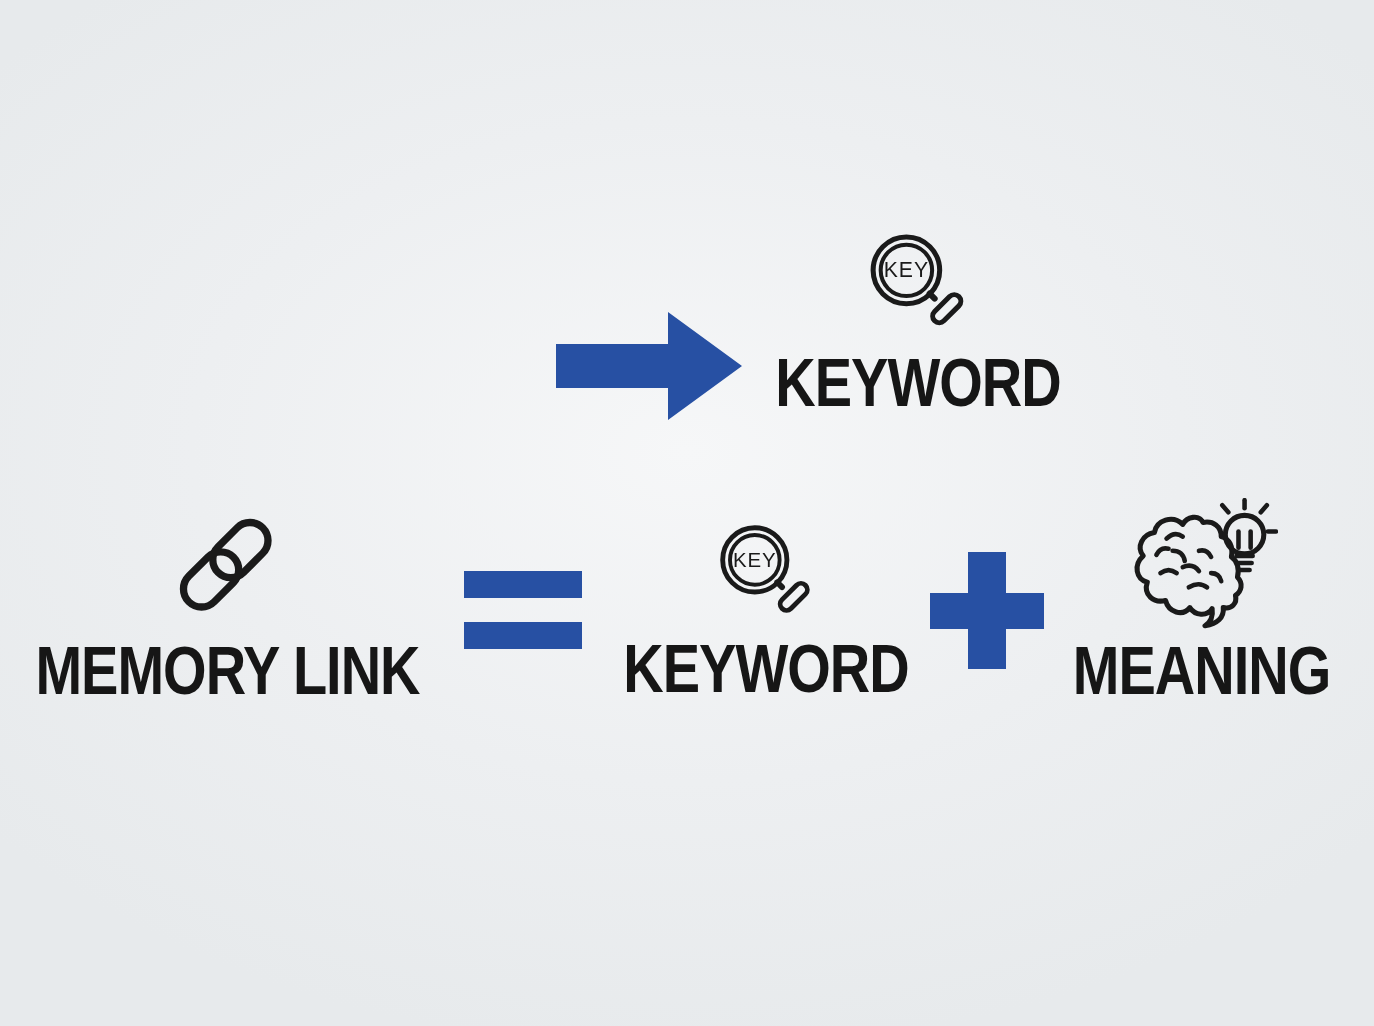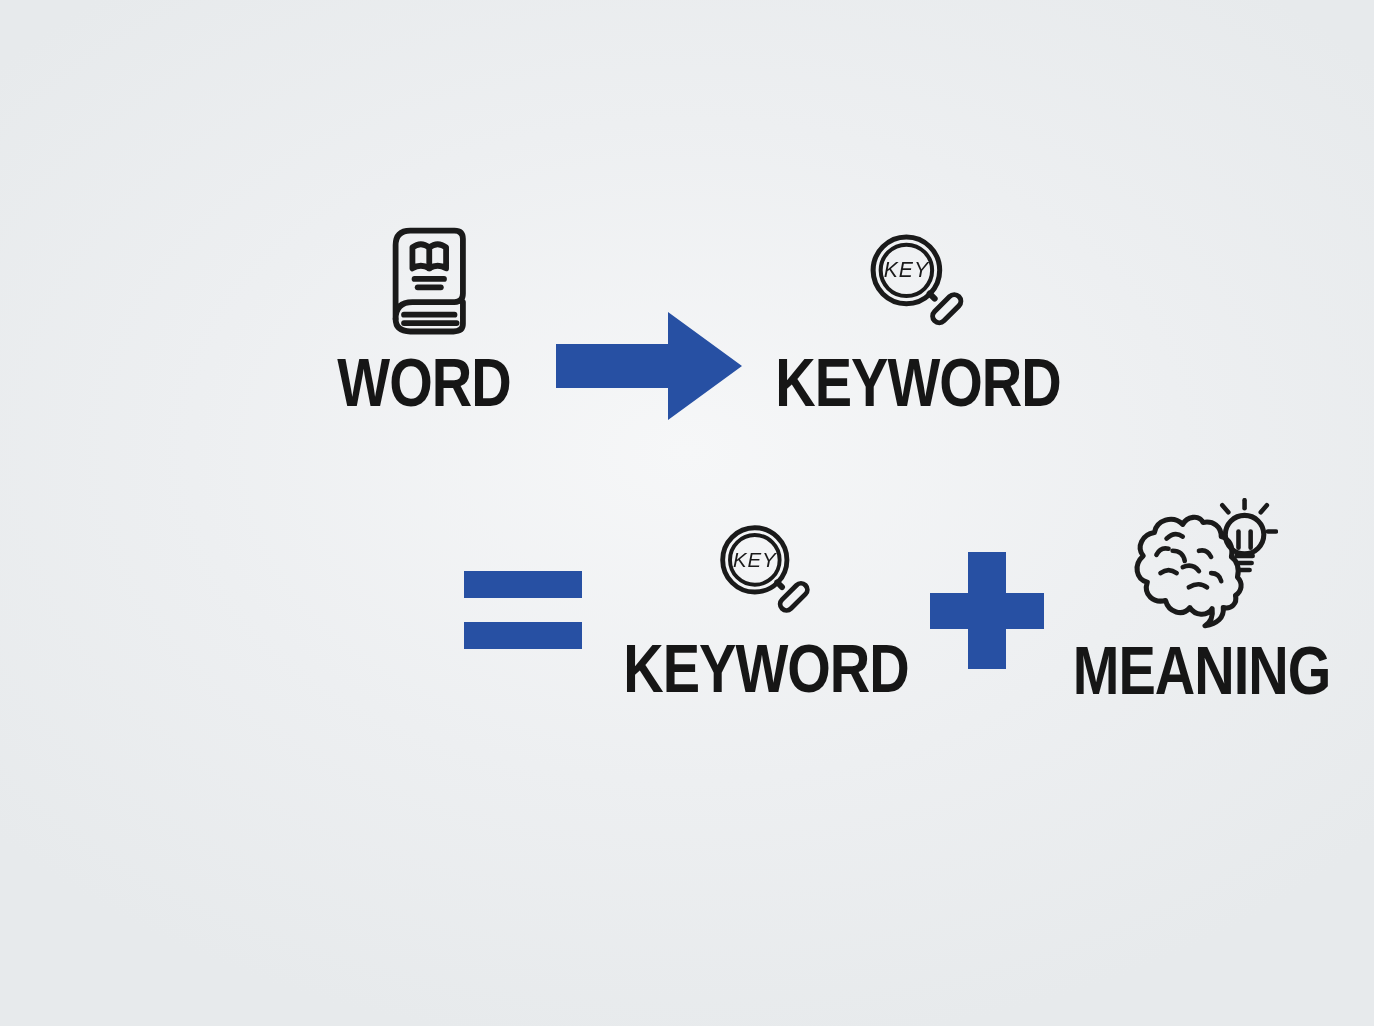--- a/index.html
+++ b/index.html
@@ -8,21 +8,21 @@
     width:1374px;height:1026px;
     overflow:hidden;
     background:radial-gradient(ellipse 900px 600px at 50% 44%, #f6f7f8 0%, #edeff1 55%, #e7eaec 100%);
     font-family:"Liberation Sans", sans-serif;
   }
   .group{
     position:absolute;
     display:flex;flex-direction:column;align-items:center;
   }
   .icon-box{
-    display:flex;align-items:center;justify-content:center;font-style:italic;
+    display:flex;align-items:center;justify-content:center;
   }
   .label{
     margin-top:10px;
     font-weight:bold;
     font-size:56px;
     line-height:1;
     letter-spacing:-1px;
     color:#161616;
     transform:scaleY(1.22);
     transform-origin:50% 40%;
@@ -57,55 +57,49 @@
     letter-spacing:1px;
     fill:#1a1a1a;
     stroke:none;
   }
 </style>
 </head>
 <body>
 
 <div class="canvas">
 
-  <div class="group" id="g-word">
-    <div class="icon-box">
-      <svg width="116" height="122" viewBox="0 0 110 116" class="stroke-icon" stroke-width="5.5">
-        <path d="M28 94 V24 Q28 10 42 10 H84 Q92 10 92 18 V70 Q92 78 84 78 H44 Q28 78 28 94"></path>
-        <path d="M28 94 Q28 106 42 106 H83 Q92 106 92 99 V78"></path>
-        <path d="M36 90 H84"></path>
-        <path d="M36 98 H86"></path>
-        <path d="M44 26 Q52 20 60 26 Q68 20 76 26 V46 Q68 41 60 46 Q52 41 44 46 Z"></path>
-        <path d="M60 26 V46"></path>
-        <path d="M46 56 H74"></path>
-        <path d="M49 64 H71"></path>
-      </svg>
-    </div>
-    <div class="label">WORD</div>
-  </div>
 
   <div class="op" id="op-arrow">
     <svg width="186" height="112" viewBox="0 0 186 112">
       <polygon points="0,34 112,34 112,2 186,56 112,110 112,78 0,78" fill="#2750a3"></polygon>
     </svg>
   </div>
 
   <div class="group" id="g-keyword1">
     <div class="icon-box">
       <svg width="116" height="114" viewBox="0 0 115 113" class="stroke-icon" stroke-width="5">
         <circle cx="46" cy="42" r="33"></circle>
         <circle cx="46" cy="42" r="25.5" stroke-width="4"></circle>
         <text x="46" y="49" text-anchor="middle" class="key-text">KEY</text>
         <path d="M69 65 L74 70" stroke-width="6"></path>
         <rect x="79.5" y="63" width="13" height="34" rx="6.5" transform="rotate(45 86 80)" stroke-width="5"></rect>
       </svg>
     </div>
     <div class="label">KEYWORD</div>
   </div>
 
+  <div class="group" id="g-memory">
+    <div class="icon-box">
+      <svg width="124" height="124" viewBox="0 0 110 110" class="stroke-icon" stroke-width="6.5">
+        <rect x="50" y="12" width="32" height="56" rx="16" transform="rotate(45 66 40)"></rect>
+        <rect x="24" y="38" width="32" height="56" rx="16" transform="rotate(45 40 66)"></rect>
+      </svg>
+    </div>
+    <div class="label">MEMORY LINK</div>
+  </div>
 
   <div class="op" id="op-equals">
     <div class="bar"></div>
     <div class="bar"></div>
   </div>
 
   <div class="group" id="g-keyword2">
     <div class="icon-box">
       <svg width="112" height="110" viewBox="0 0 115 113" class="stroke-icon" stroke-width="5">
         <circle cx="46" cy="42" r="33"></circle>

